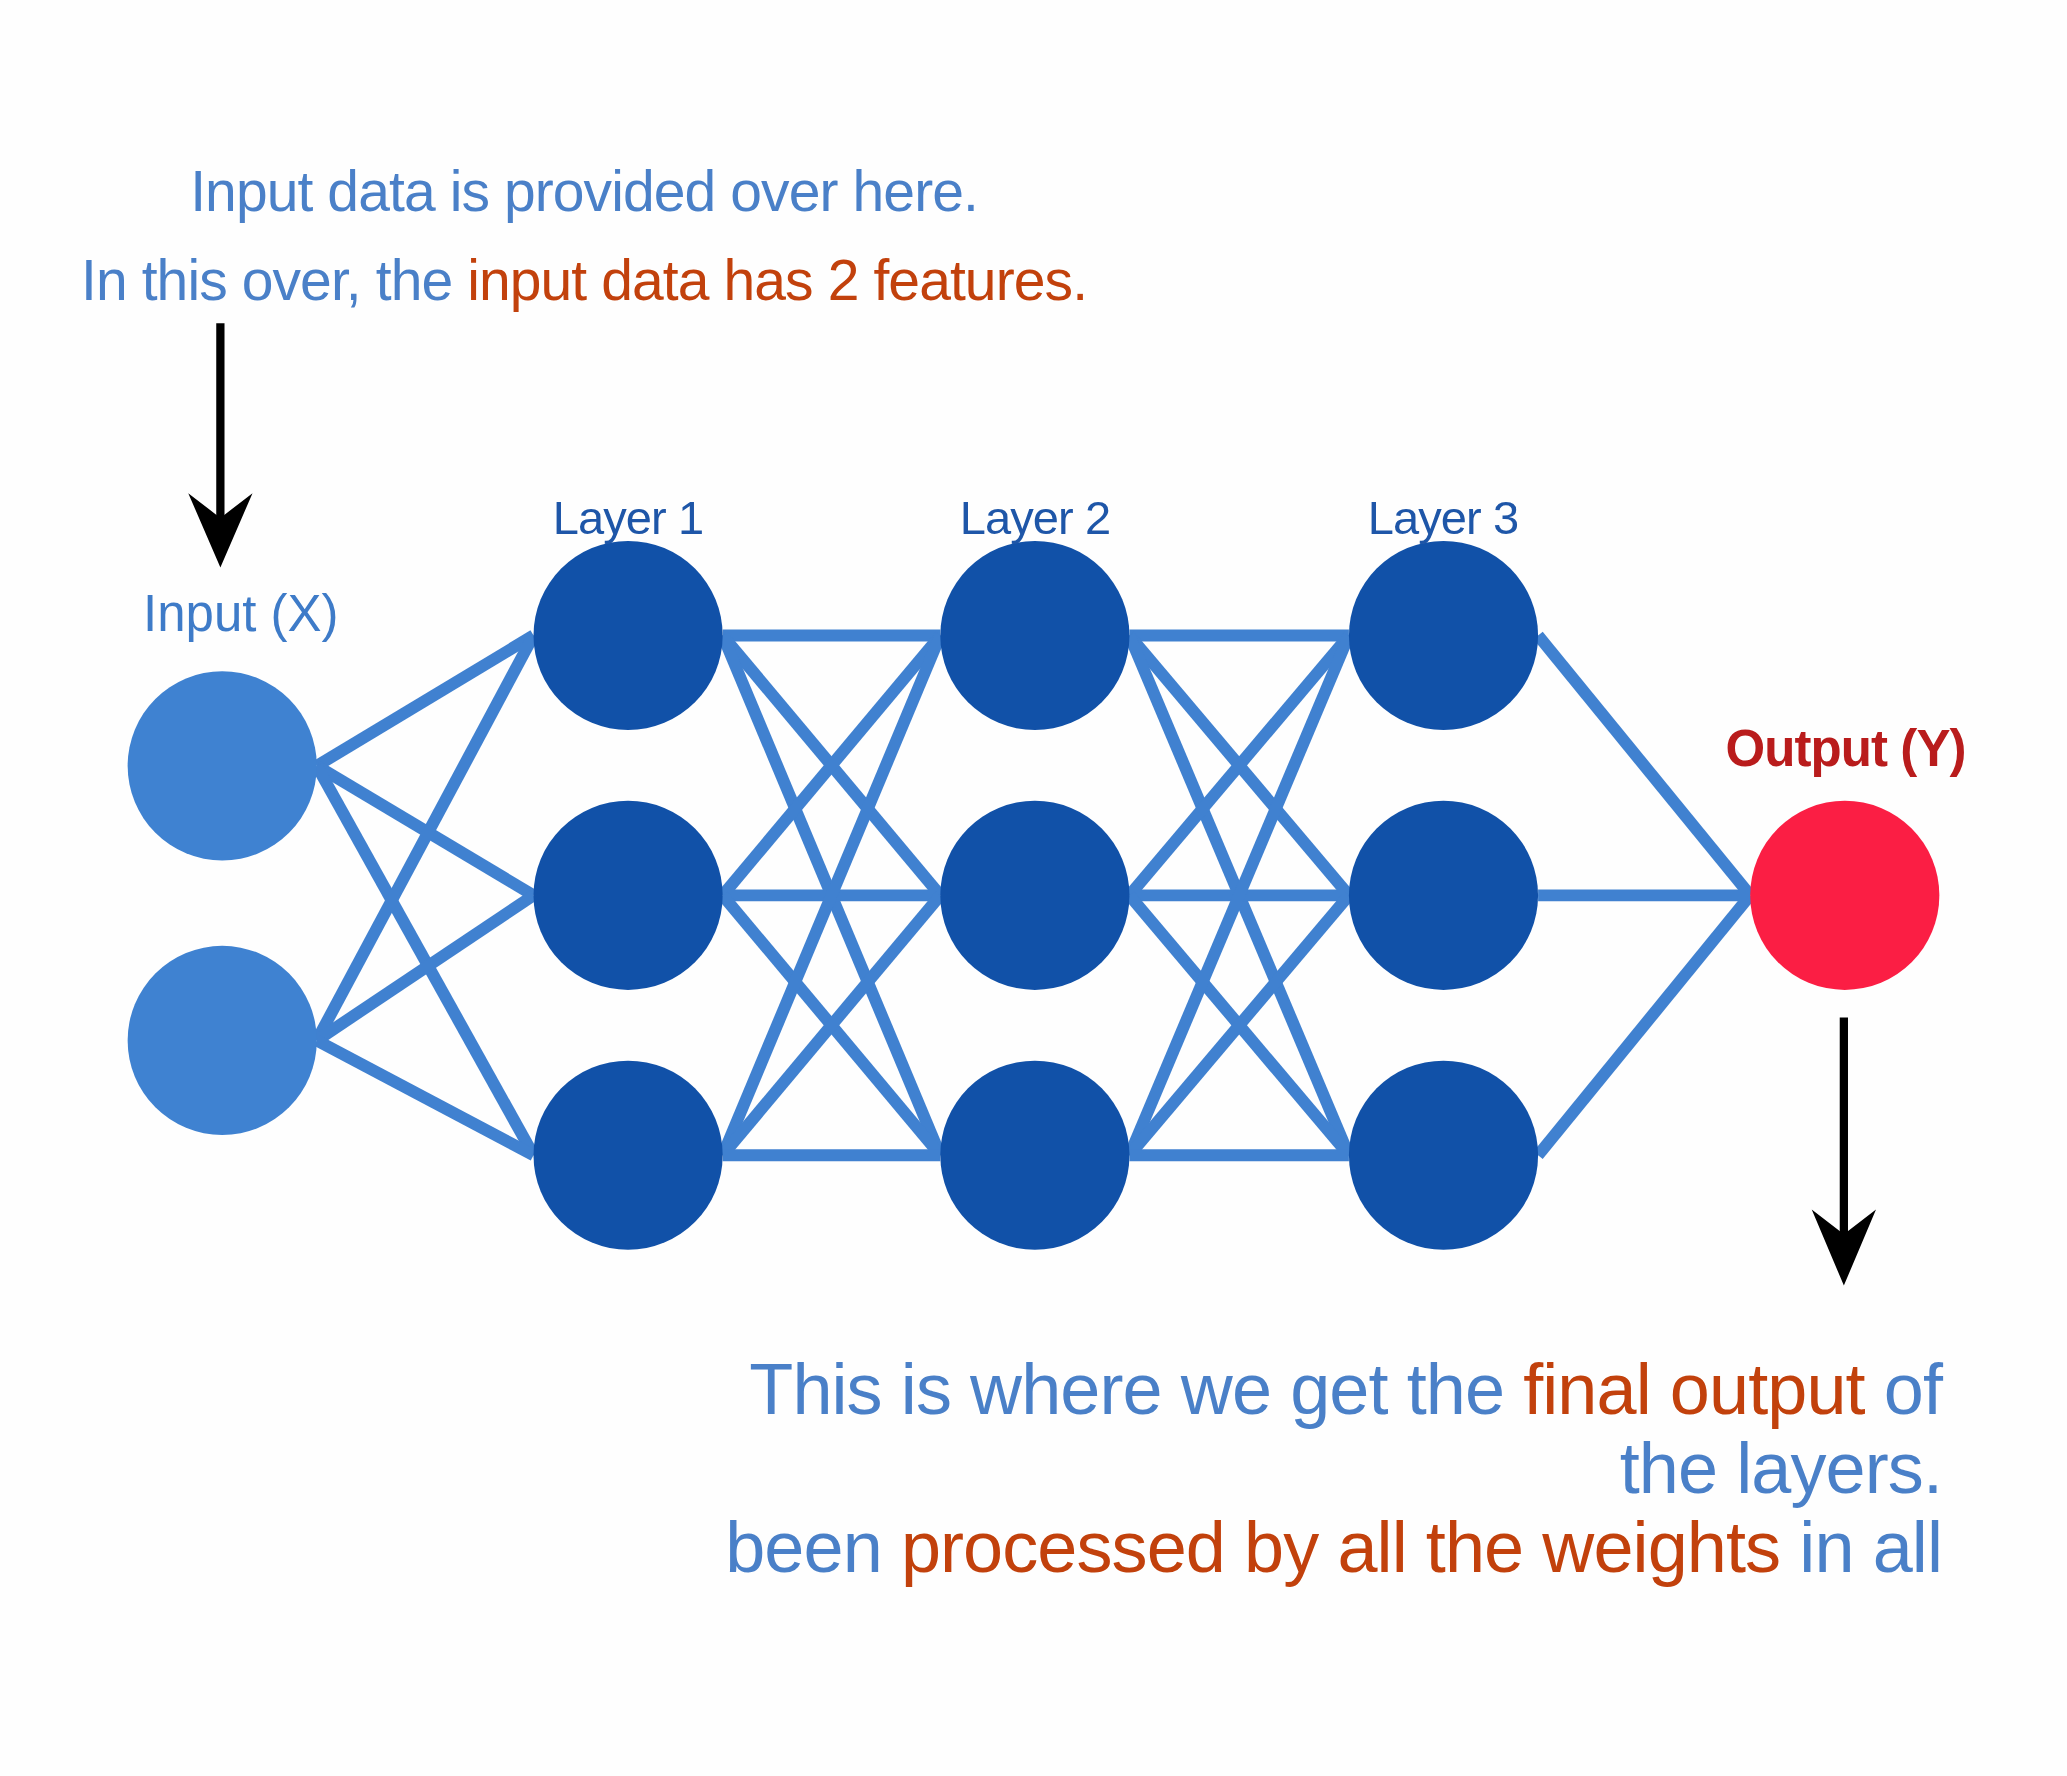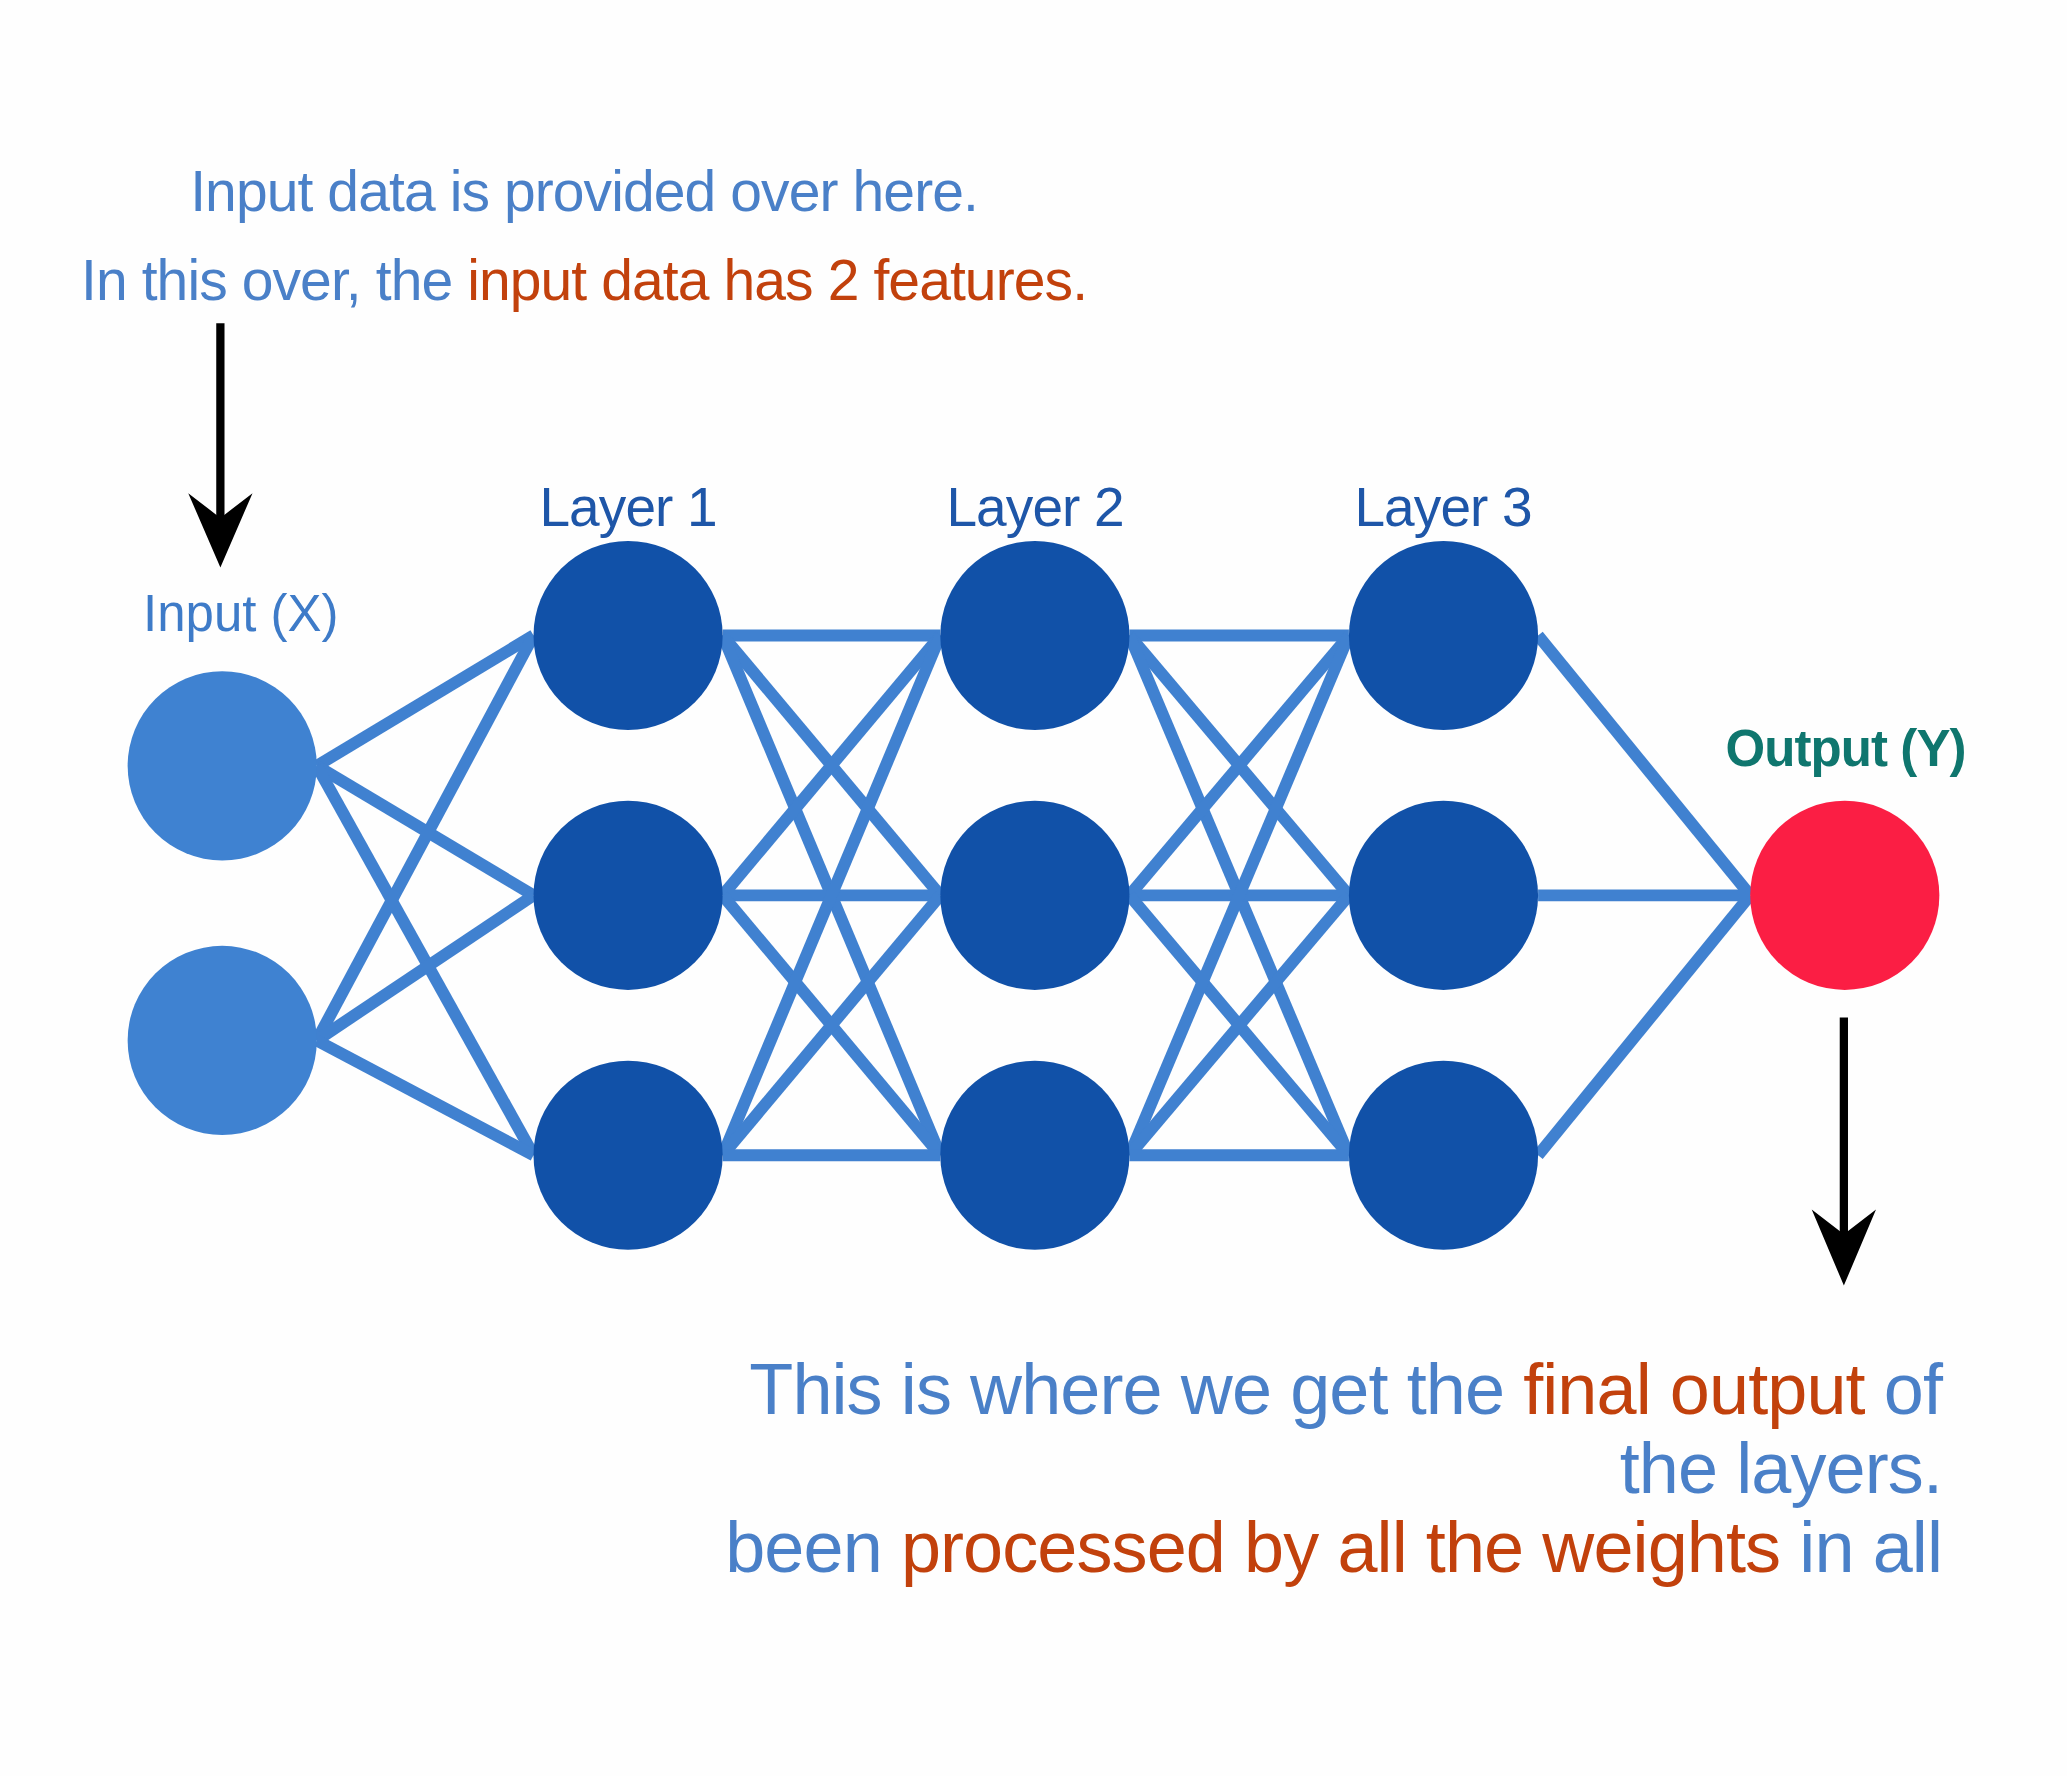--- a/index.html
+++ b/index.html
@@ -28,35 +28,35 @@
   .seg-bold{font-weight:400;color:#c2410c;}
   .node-label{
     position:absolute;
     font-size:51px;
     color:#3e7bc8;
     white-space:nowrap;
   }
   .input-label{left:143px;top:584px;}
   .layer-label{
     position:absolute;
-    width:312px; top:475px;
+    width:312px; top:490px;
     text-align:center;
-    font-size:55px; font-weight:500;
+    font-size:47px; font-weight:500;
     color:#1e56a8;
     letter-spacing:-0.9px;
   }
   .layer-label-1{left:472px;}
   .layer-label-2{left:879px;}
   .layer-label-3{left:1287px;}
   .output-label{
     position:absolute;
     left:1685px; top:719px; width:321px;
     text-align:center;
     font-size:51px; font-weight:600;
-    color:#0f766e;
+    color:#b91c1c;
     letter-spacing:-0.9px;
   }
 </style>
 </head>
 <body>
 
 <div class="canvas">
 
   <svg class="net-svg" width="2067" height="1776" viewBox="0 0 2251 1934">
       <line x1="345" y1="834" x2="581" y2="692" stroke="#4081d0" stroke-width="13"></line>

